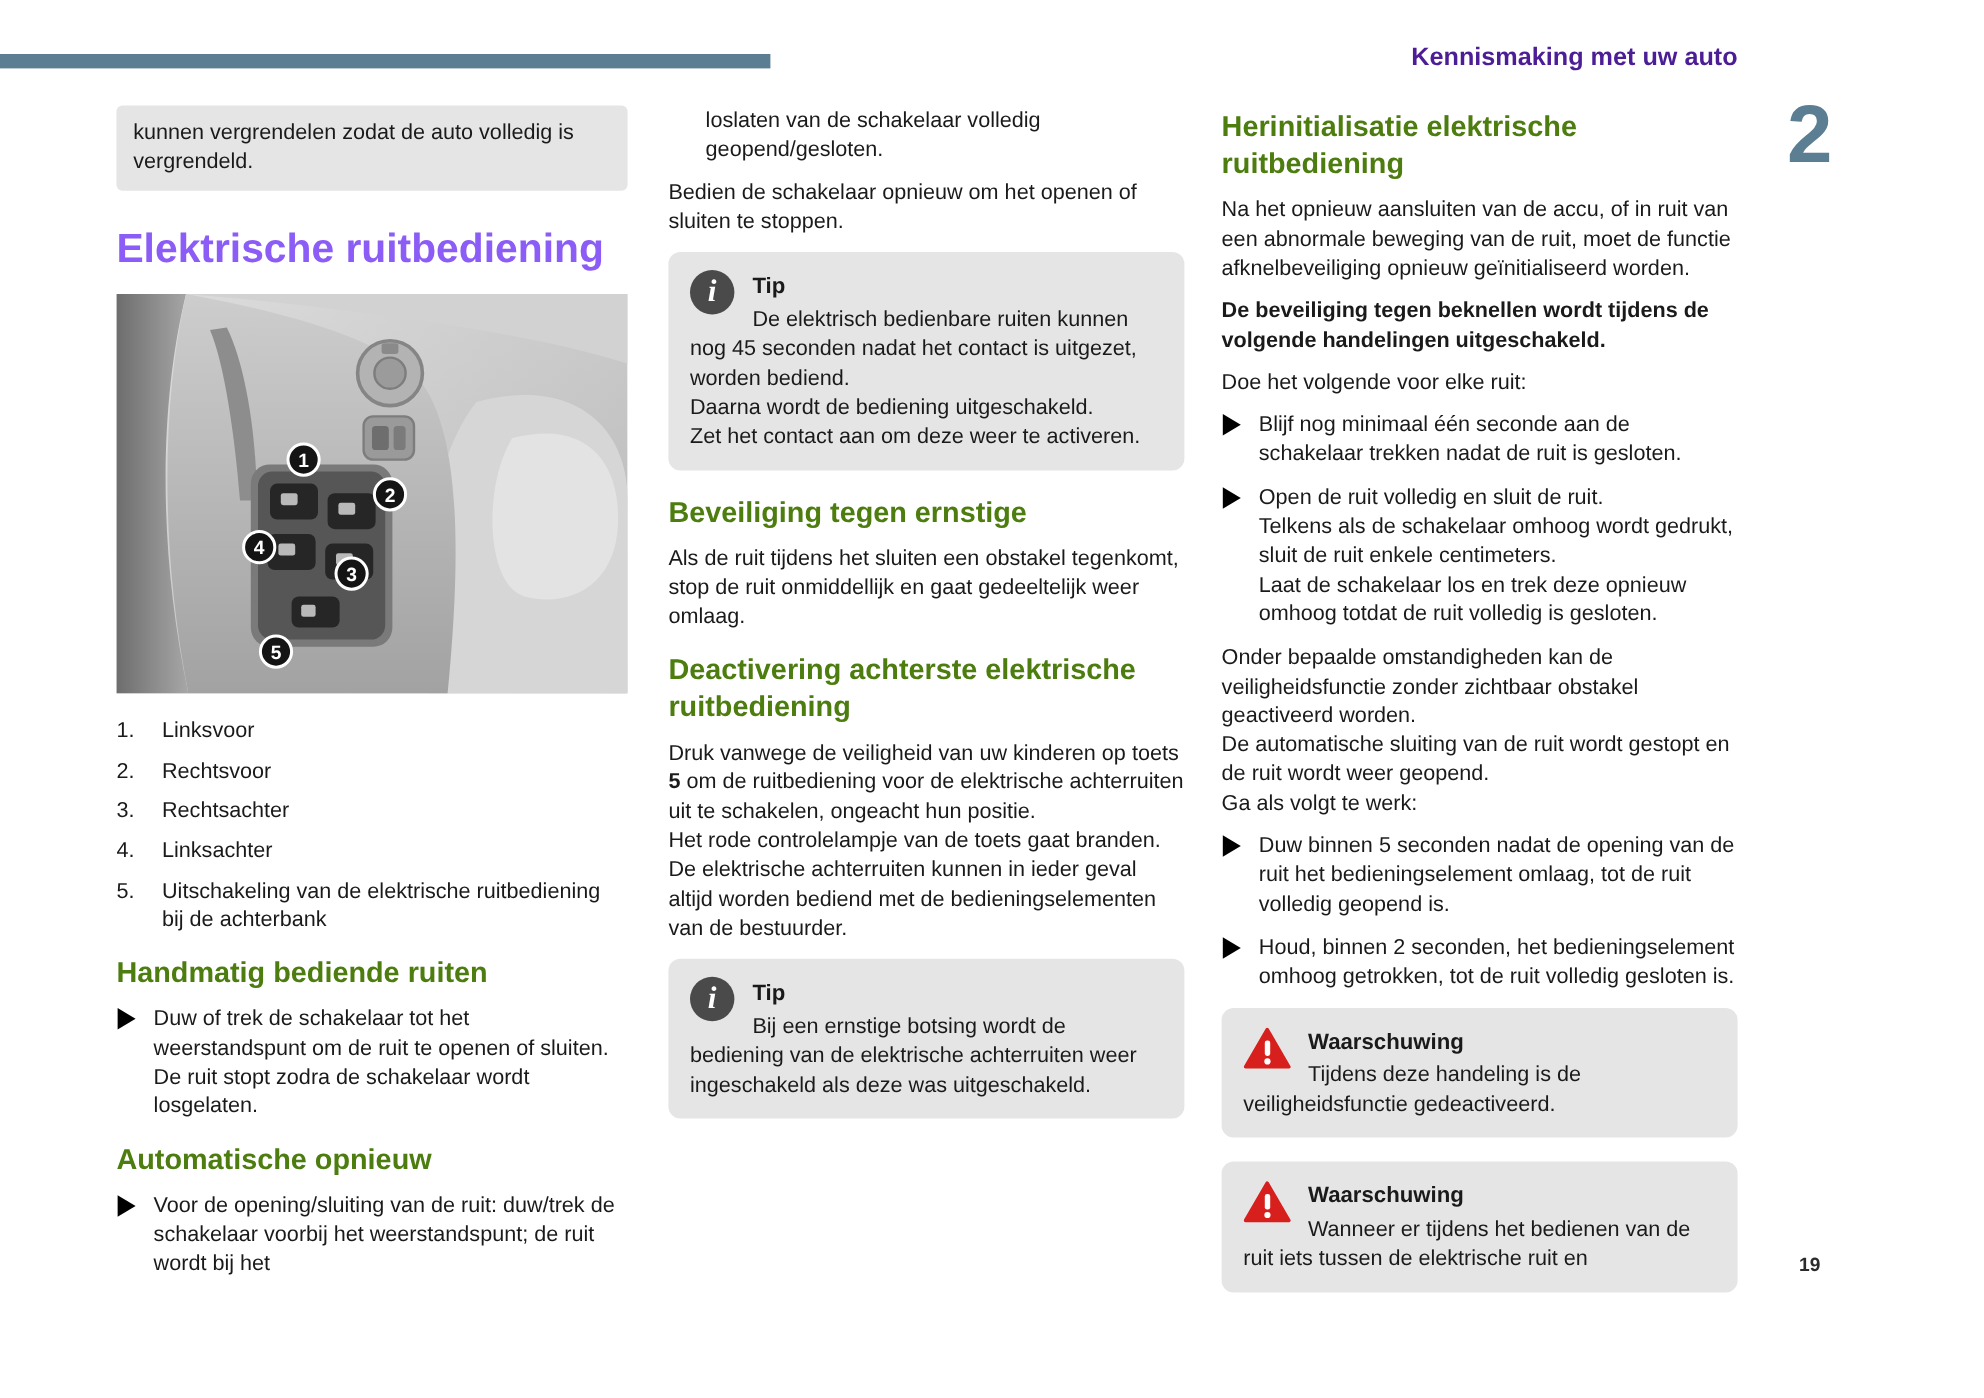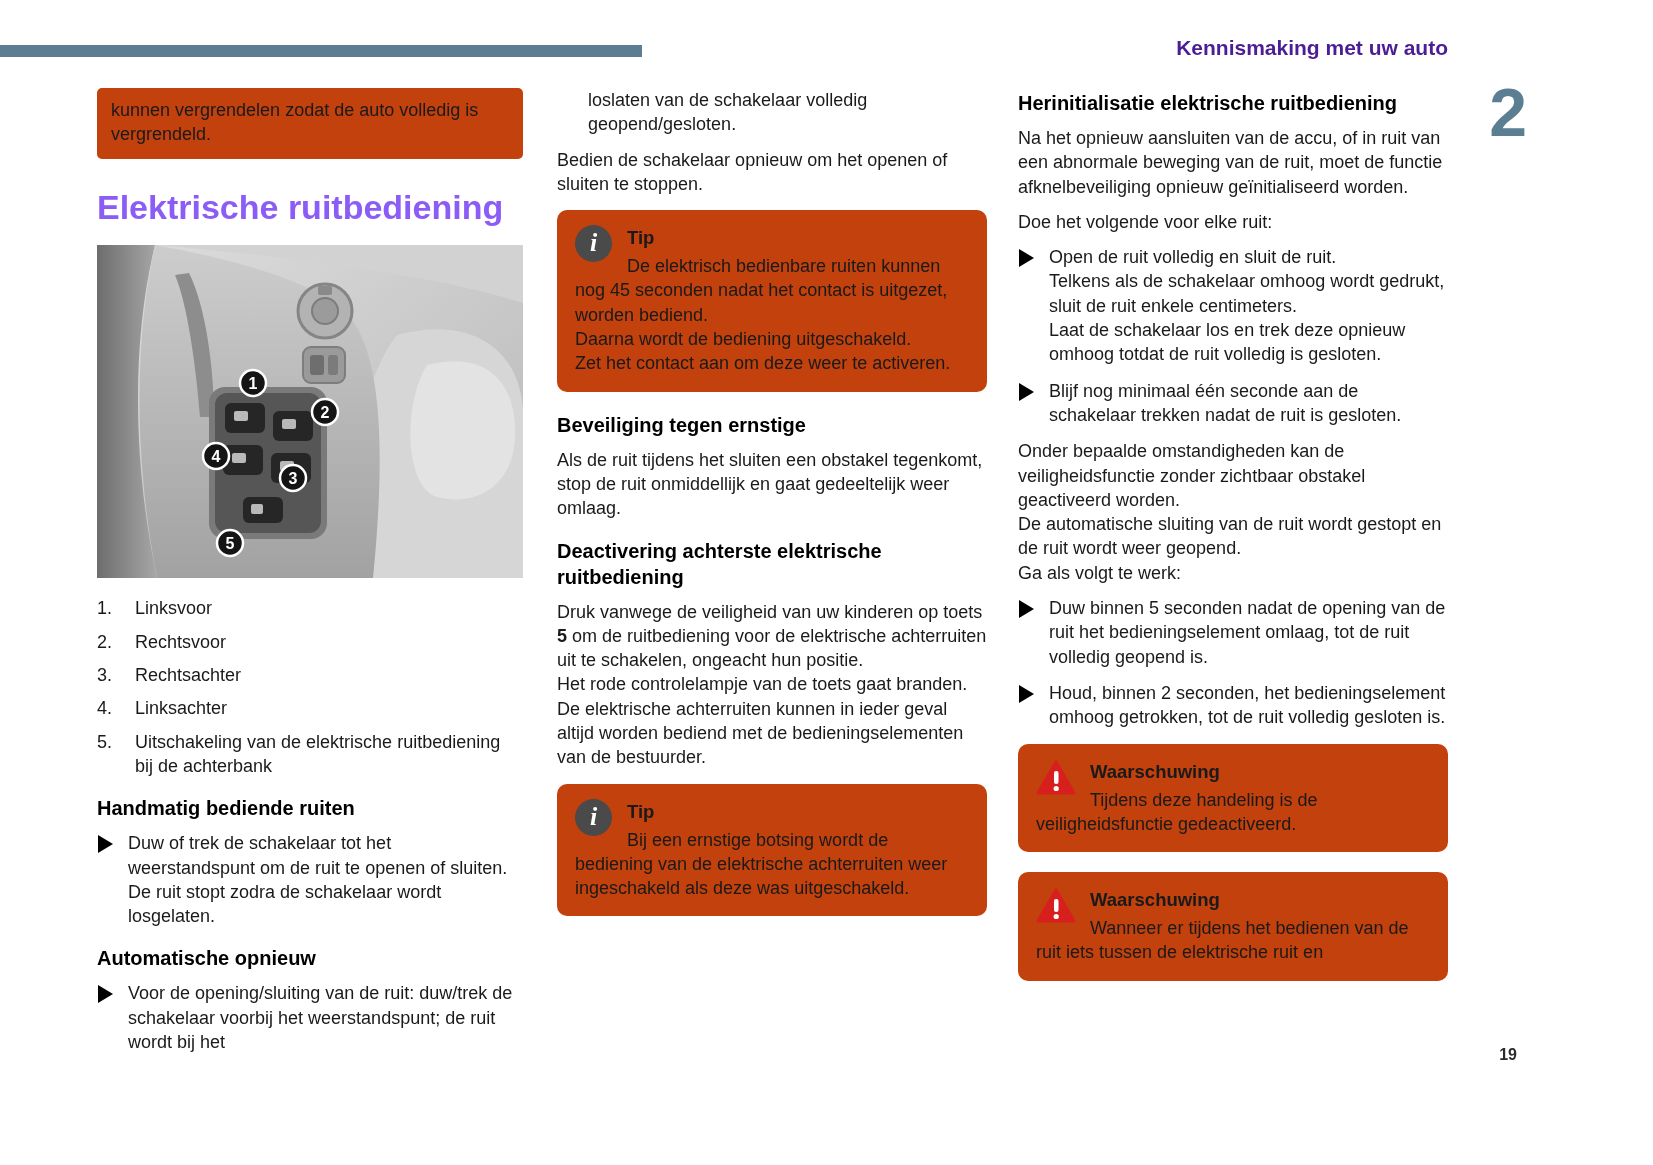--- a/index.html
+++ b/index.html
@@ -10,35 +10,35 @@
 
   .top-bar { position:absolute; left:0; top:45px; width:642px; height:12px; background:#5b7e93; }
   .header-title { position:absolute; top:36px; right:205px; font-size:21px; font-weight:bold; color:#4c1d95; }
   .chapter-num { position:absolute; top:80px; right:126px; font-size:68px; font-weight:bold; color:#5b7e93; line-height:0.95; }
 
   .col { position:absolute; top:88px; font-size:18px; line-height:1.35; }
   .col1 { left:97px;  width:426px; }
   .col2 { left:557px; width:430px; }
   .col3 { left:1018px; width:430px; }
 
-  .gray-box { background:#c2410c; }
+  .gray-box { background:#e5e5e5; }
   .carryover-box { border-radius:5px; padding:10px 14px 12px; }
 
   .page-title { font-size:34px; font-weight:bold; color:#8b5cf6; margin:26px 0 15px; }
 
   .figure { width:426px; height:333px; margin:0 0 18px; }
   .figure svg { display:block; }
   .figure text { font-family:"Liberation Sans", sans-serif; }
 
   .legend { list-style:none; margin:4px 0 8px; }
   .legend-item { display:flex; margin-bottom:9px; }
   .legend-num { width:38px; flex-shrink:0; }
   .legend-label { flex:1; }
 
-  h3.sub-heading { font-size:20px; font-weight:bold; color:#000000; margin:17px 0 10px; line-height:1.3; }
+  h3.sub-heading { font-size:24px; font-weight:bold; color:#4d7c0f; margin:17px 0 10px; line-height:1.3; }
 
   p.para { margin:0 0 11px; }
   .multi { white-space:pre-line; }
   .bold-para { font-weight:bold; margin:4px 0 14px; }
 
   .carryover-para { padding-left:31px; margin-bottom:11px; }
 
   .bullet { display:flex; margin:0 0 12px; }
   .arrow { width:0; height:0; border-left:15px solid #000;
            border-top:9px solid transparent; border-bottom:9px solid transparent;
@@ -203,31 +203,32 @@
     <div class="gray-box tip-box">
       <span class="info-icon">i</span>
       <div class="box-title">Tip</div>
       <div class="box-body">Bij een ernstige botsing wordt de bediening van de elektrische achterruiten weer ingeschakeld als deze was uitgeschakeld.</div>
     </div>
   </div>
 
   <div class="col col3">
     <h3 class="sub-heading" style="margin-top:2px;">Herinitialisatie elektrische ruitbediening</h3>
     <p class="para">Na het opnieuw aansluiten van de accu, of in ruit van een abnormale beweging van de ruit, moet de functie afknelbeveiliging opnieuw geïnitialiseerd worden.</p>
+    <p class="para bold-para">De beveiliging tegen beknellen wordt tijdens de volgende handelingen uitgeschakeld.</p>
     <p class="para">Doe het volgende voor elke ruit:</p>
 
+    <div class="bullet">
+      <span class="arrow"></span>
+      <span class="bullet-text">Blijf nog minimaal één seconde aan de schakelaar trekken nadat de ruit is gesloten.</span>
+    </div>
     <div class="bullet">
       <span class="arrow"></span>
       <span class="bullet-text">Open de ruit volledig en sluit de ruit.
 Telkens als de schakelaar omhoog wordt gedrukt, sluit de ruit enkele centimeters.
 Laat de schakelaar los en trek deze opnieuw omhoog totdat de ruit volledig is gesloten.</span>
-    </div>
-    <div class="bullet">
-      <span class="arrow"></span>
-      <span class="bullet-text">Blijf nog minimaal één seconde aan de schakelaar trekken nadat de ruit is gesloten.</span>
     </div>
 
     <p class="para multi">Onder bepaalde omstandigheden kan de veiligheidsfunctie zonder zichtbaar obstakel geactiveerd worden.
 De automatische sluiting van de ruit wordt gestopt en de ruit wordt weer geopend.
 Ga als volgt te werk:</p>
 
     <div class="bullet">
       <span class="arrow"></span>
       <span class="bullet-text">Duw binnen 5 seconden nadat de opening van de ruit het bedieningselement omlaag, tot de ruit volledig geopend is.</span>
     </div>

